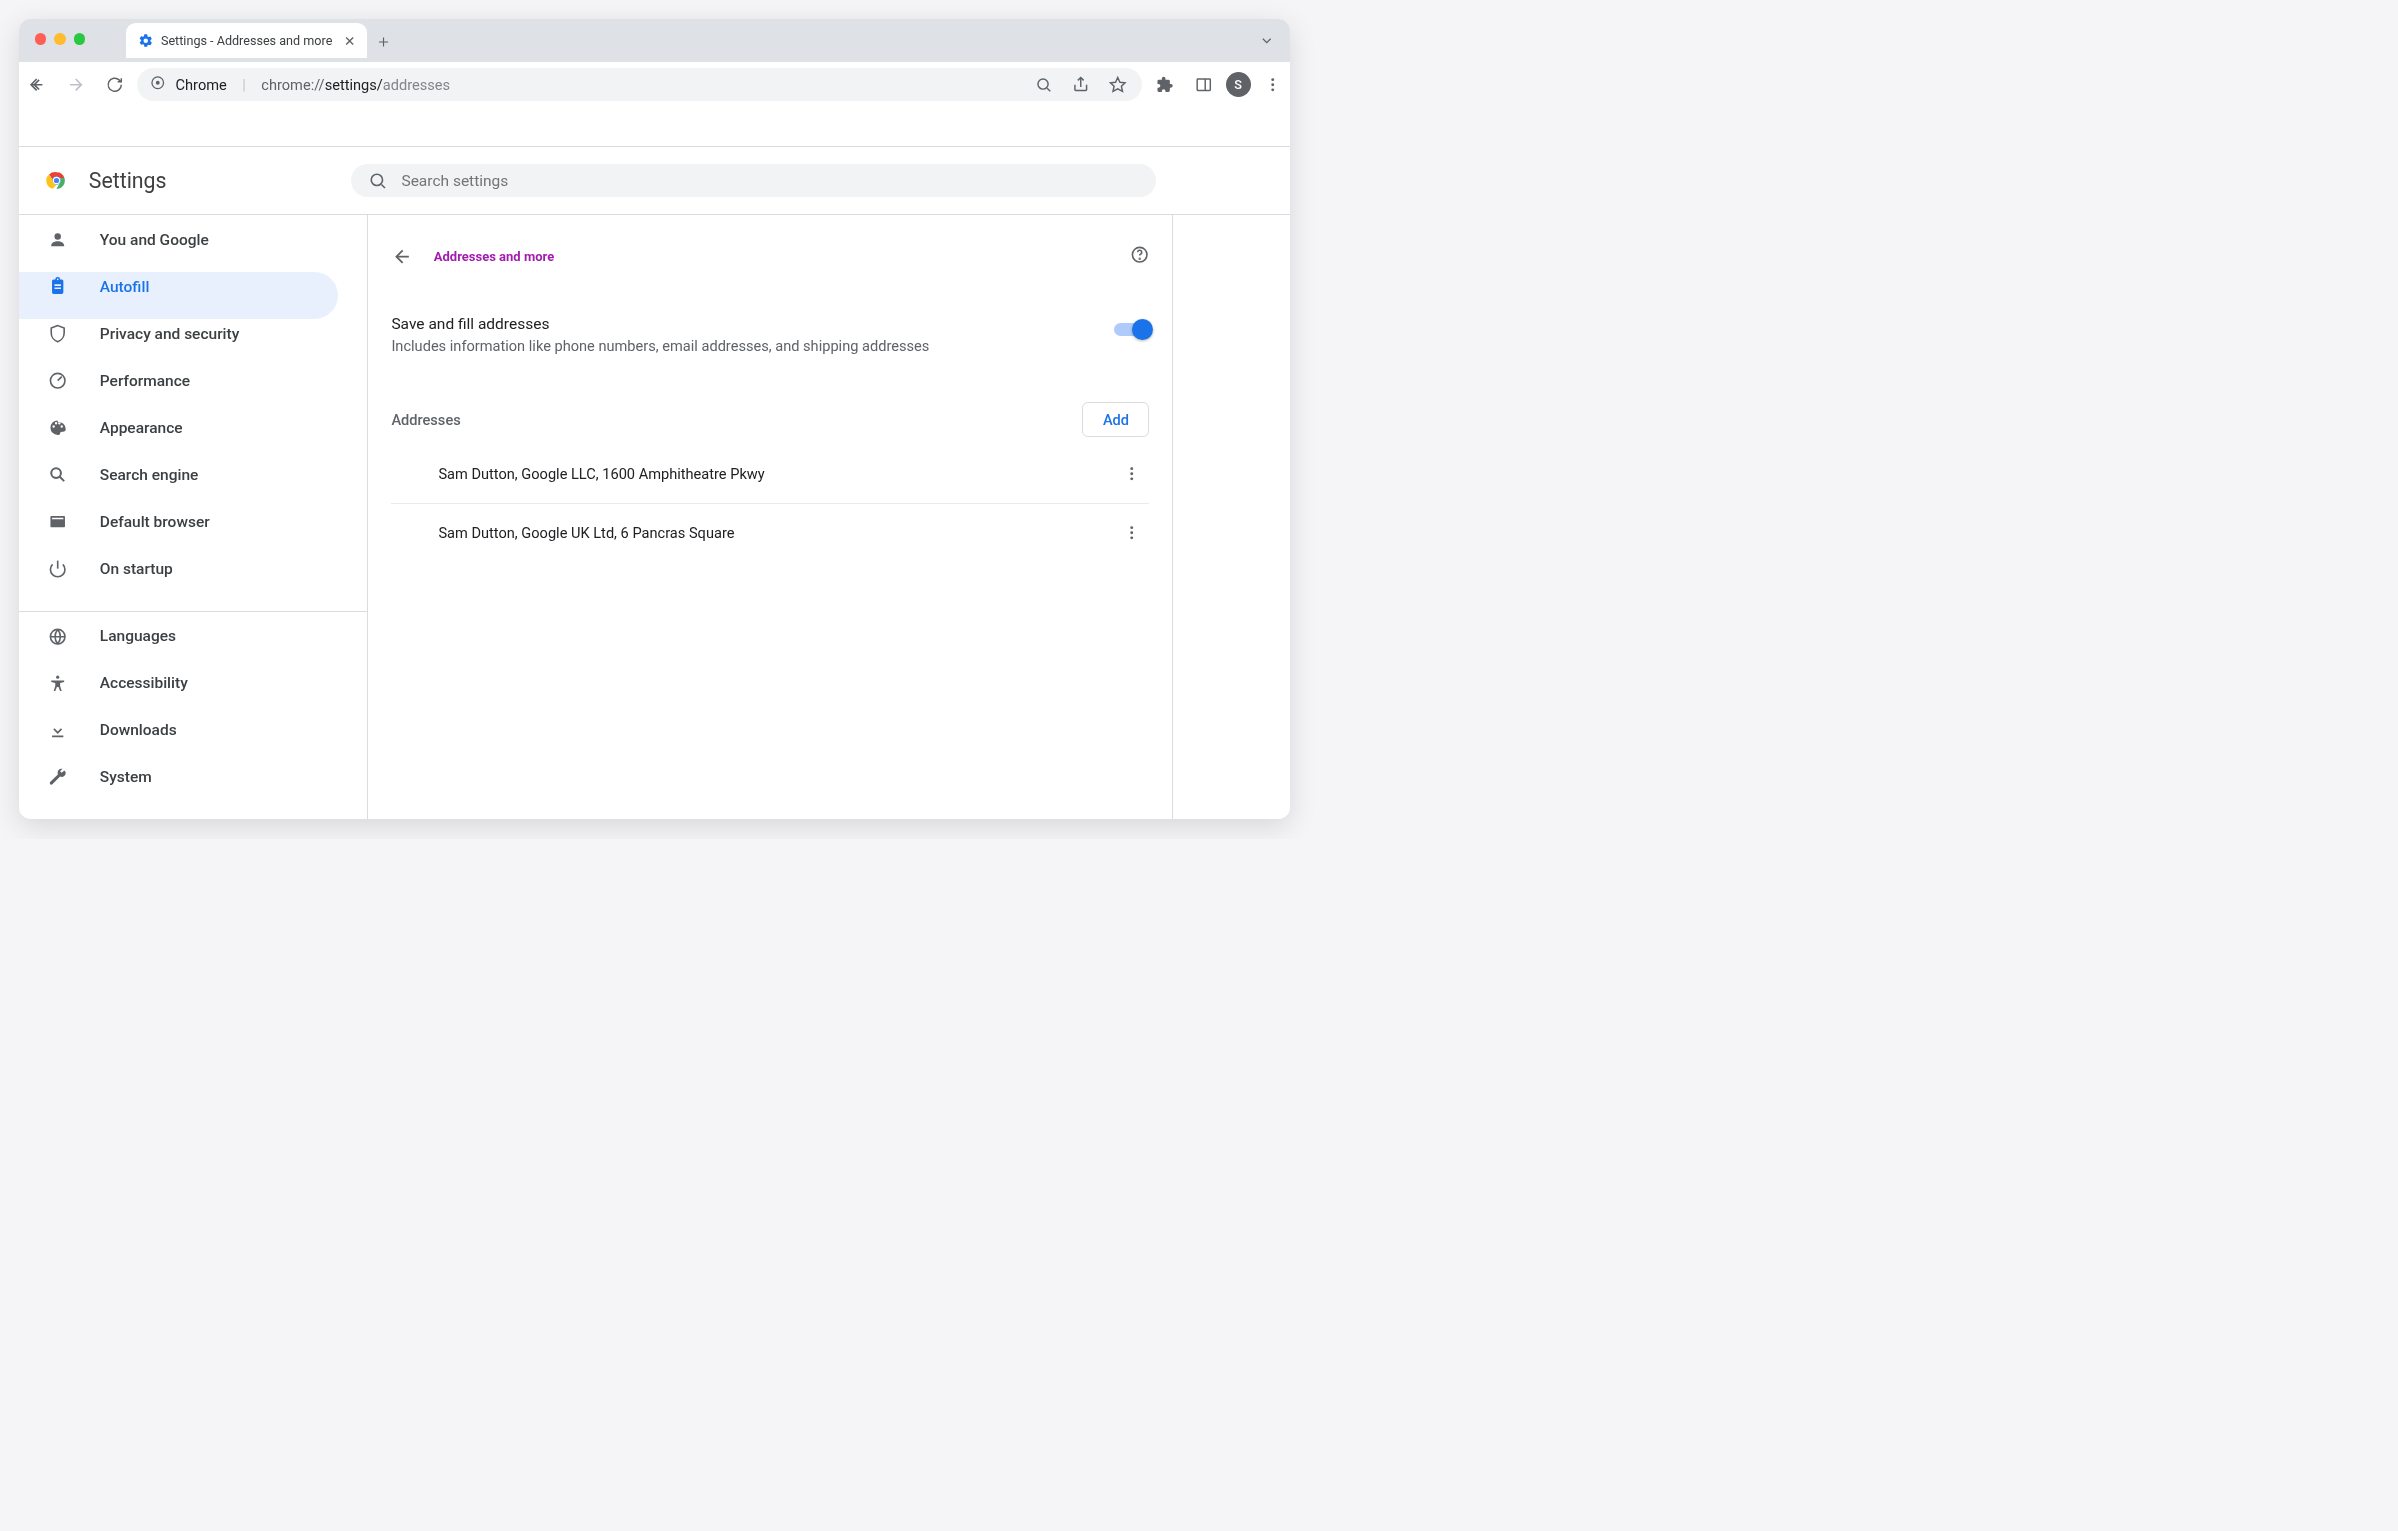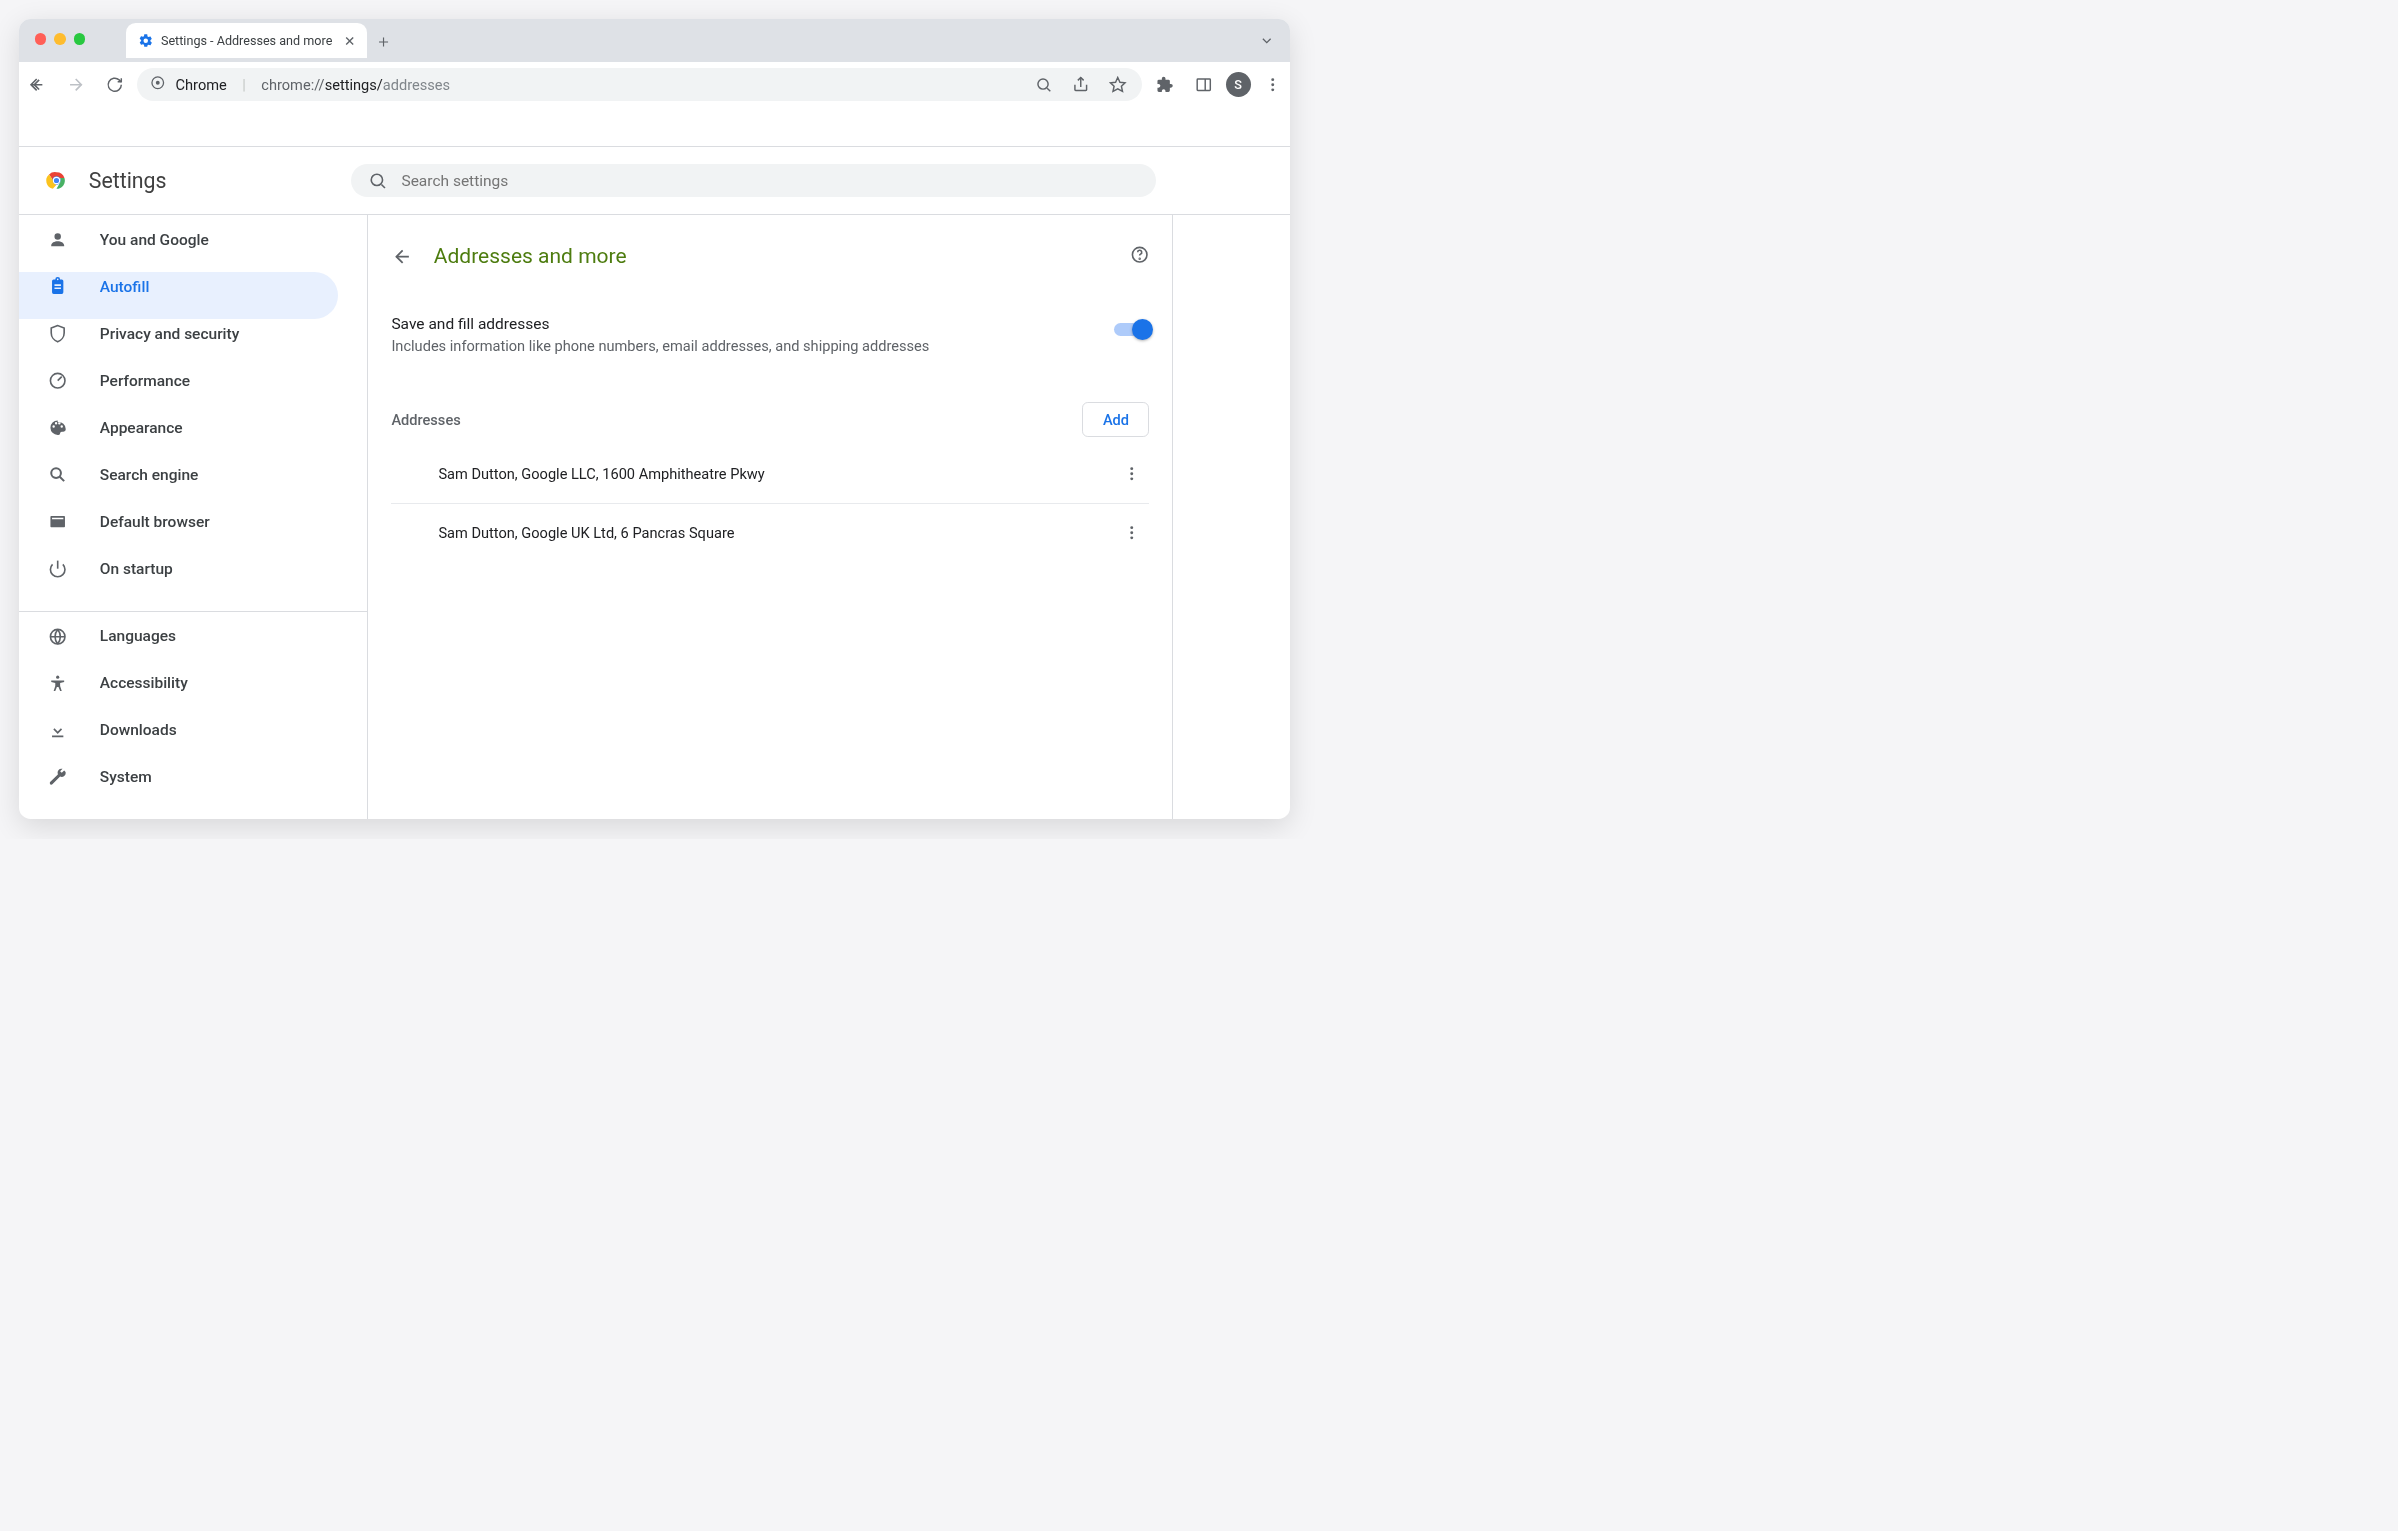--- a/index.html
+++ b/index.html
@@ -131,21 +131,21 @@
   .main {
     width: 805px;
     padding: 17.5px 0;
     border-right: 1px solid #dadce0;
   }
   .main-inner { padding: 0 23px; }
   .page-head {
     display:flex; align-items:center; gap:19.4px; height:47px;
   }
   .page-head .back { color:#5f6368; cursor:pointer; width:23px; height:23px; display:flex; align-items:center; justify-content:center;}
-  .page-head .ptitle { font-size:21px; font-weight:400; color:#4d7c0f; flex:1;}
+  .page-head .ptitle { font-size:13px; font-weight:700; color:#a21caf; flex:1;}
   .page-head .help { color:#5f6368; cursor:pointer;}
   .setting-row {
     margin-top: 35px;
     display:flex; align-items:flex-start; justify-content:space-between;
   }
   .setting-text .t1 { font-size:15.5px; color:#202124; margin-bottom:3.9px;}
   .setting-text .t2 { font-size:14.6px; color:#5f6368;}
   .toggle {
     width:35px; height:13.6px; background:#aecbfa; border-radius:9.7px; position:relative; margin-top:7.8px; cursor:pointer;
   }

